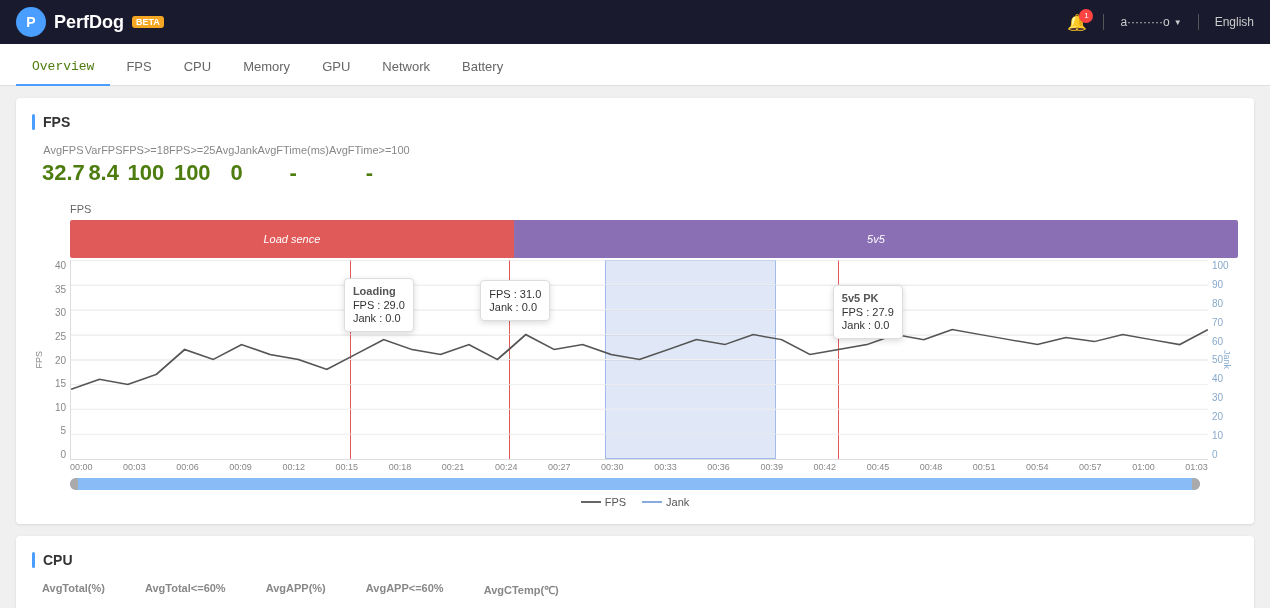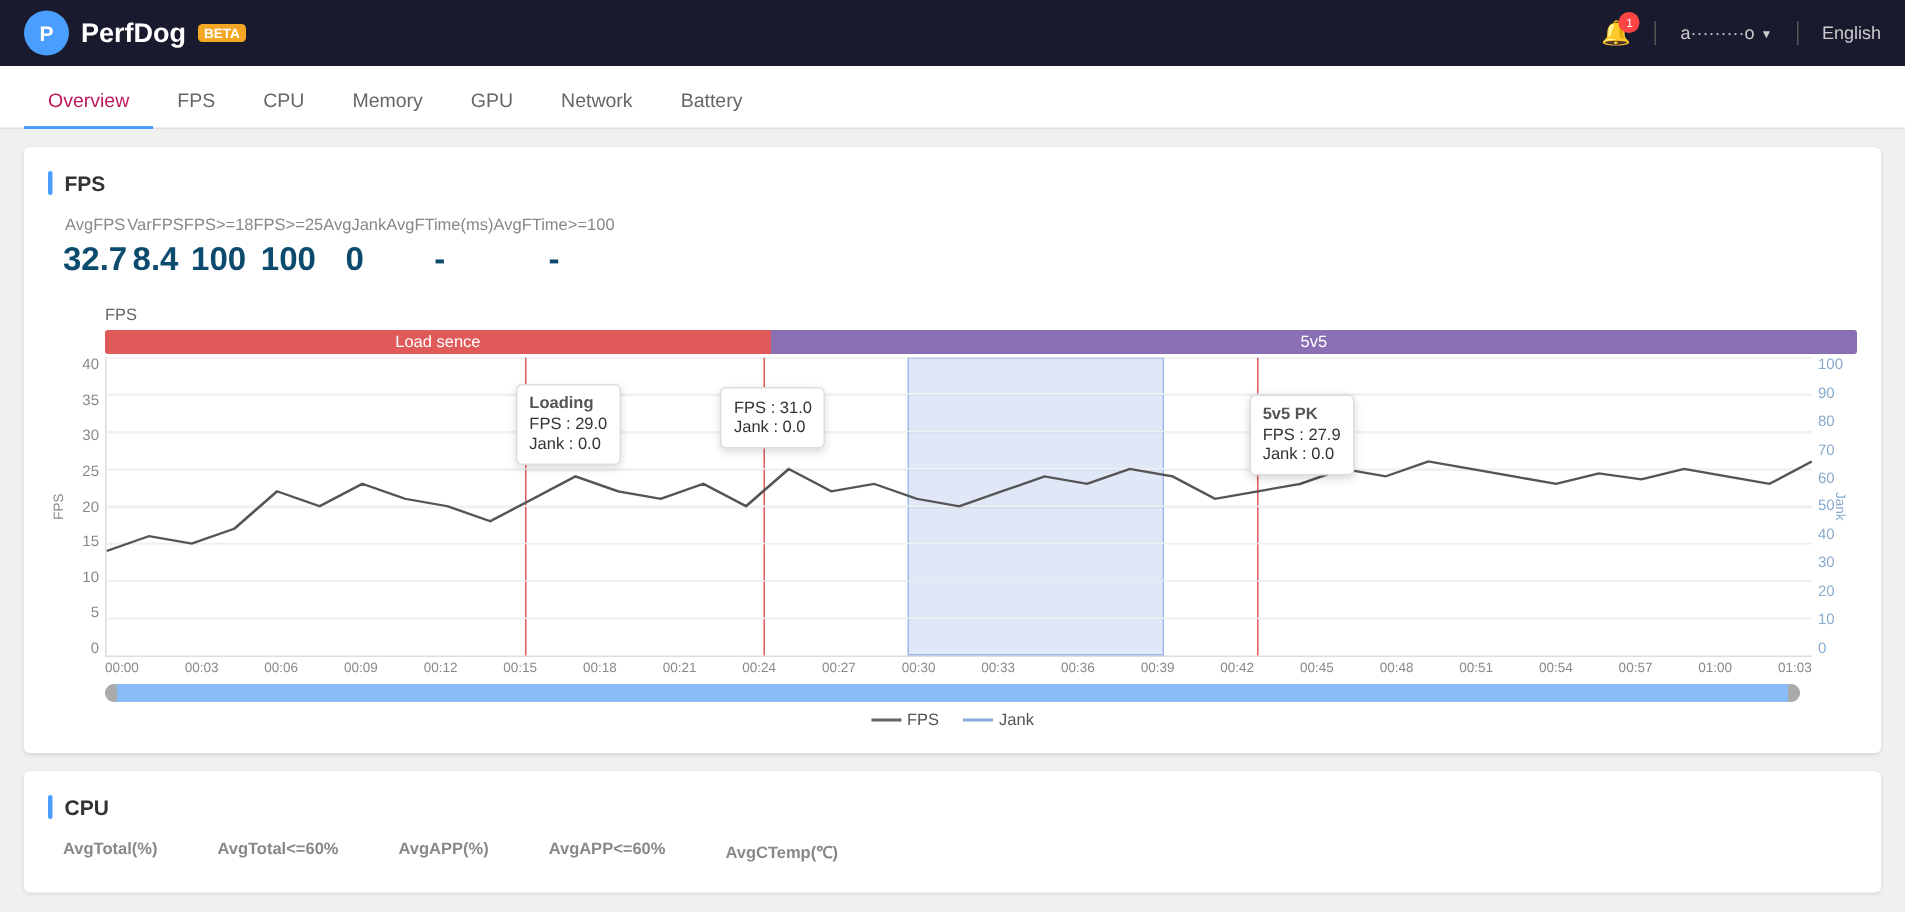--- a/index.html
+++ b/index.html
@@ -47,21 +47,21 @@
       align-items: flex-end;
     }
     .nav-item {
       padding: 10px 16px;
       cursor: pointer;
       color: #666;
       font-size: 13px;
       border-bottom: 2px solid transparent;
       margin-bottom: -1px;
     }
-    .nav-item.active { color: #be185d; border-bottom: 2px solid #4a9eff; font-weight: 500; }
+    .nav-item.active { color: #4d7c0f; border-bottom: 2px solid #4a9eff; font-weight: 500; font-family: Liberation Mono, monospace; }
 
     
     .content { padding: 12px 16px; }
 
     
     .card {
       background: white;
       border-radius: 4px;
       padding: 16px;
       margin-bottom: 12px;
@@ -84,28 +84,29 @@
     }
 
     
     .stats-row {
       display: flex;
       margin-bottom: 16px;
       padding: 0 10px;
     }
     .stat-item { display: flex; flex-direction: column; align-items: center; }
     .stat-label { font-size: 11px; color: #888; margin-bottom: 4px; }
-    .stat-value { font-size: 22px; font-weight: bold; color: #0c4a6e; }
+    .stat-value { font-size: 22px; font-weight: bold; color: #4d7c0f; }
 
     
     .segment-bar {
       display: flex;
-      height: 16px;
+      height: 38px;
       margin-bottom: 2px;
       margin-left: 38px;
+      font-style: italic;
     }
     .seg-red { background: #e05a5a; flex: 0 0 38%; display: flex; align-items: center; justify-content: center; color: white; font-size: 11px; border-radius: 2px 0 0 2px; }
     .seg-purple { background: #8b6fb5; flex: 1; display: flex; align-items: center; justify-content: center; color: white; font-size: 11px; border-radius: 0 2px 2px 0; }
 
     
     .chart-container {
       display: flex;
       position: relative;
       height: 200px;
     }

